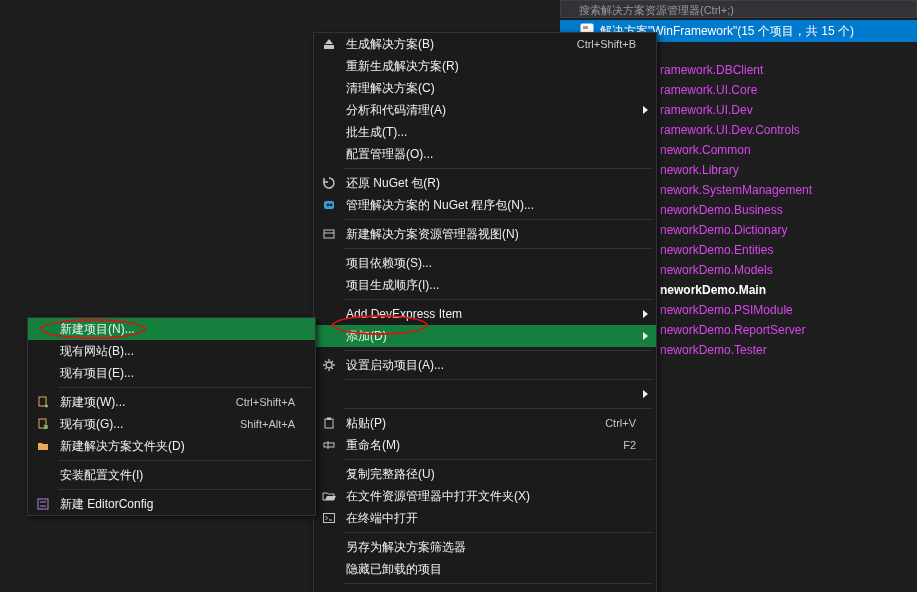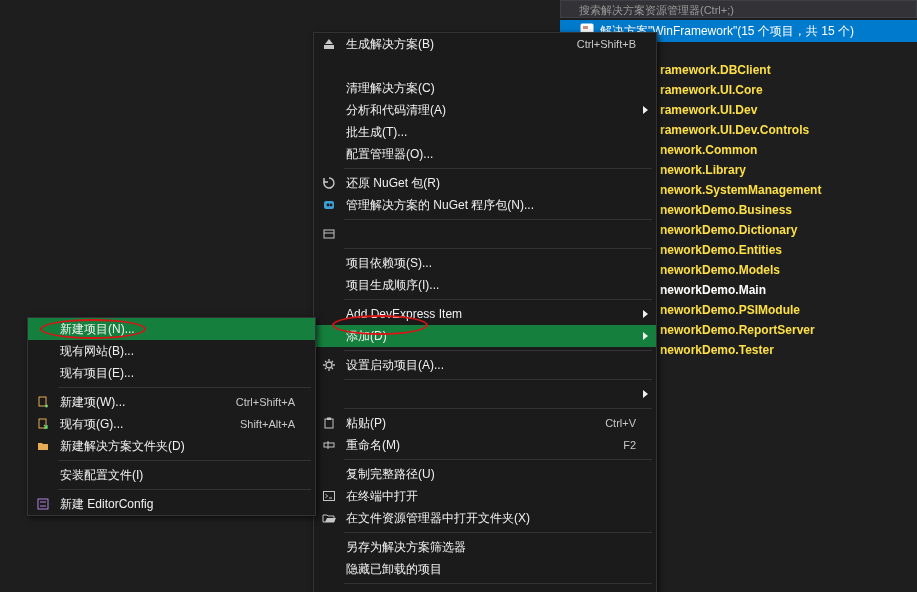--- a/index.html
+++ b/index.html
@@ -49,24 +49,23 @@
     
     .se-tree {
       position: absolute;
       left: 660px;
       top: 60px;
       width: 257px;
     }
     .se-tree .item {
       height: 20px;
       line-height: 20px;
-      color: #fde047;
+      color: #d946ef;
       font-size: 12px;
       white-space: nowrap;
-      font-weight: bold;
     }
     .se-tree .item.bold {
       font-weight: bold;
       color: #fff;
     }
 
     
     .ctx {
       position: absolute;
       background: #1b1b1c;
@@ -180,20 +179,21 @@
         <svg width="14" height="14" viewBox="0 0 14 14">
           <rect x="2" y="8" width="10" height="4" fill="#c5c5c5"></rect>
           <path d="M7 2 L11 7 L3 7 Z" fill="#c5c5c5"></path>
         </svg>
       </span>
       <span class="lbl">生成解决方案(B)</span>
       <span class="shortcut">Ctrl+Shift+B</span>
     </div>
     <div class="row">
       <span class="icon-slot"></span>
+      <span class="lbl">重新生成解决方案(R)</span>
     </div>
     <div class="row">
       <span class="icon-slot"></span>
       <span class="lbl">清理解决方案(C)</span>
     </div>
     <div class="row">
       <span class="icon-slot"></span>
       <span class="lbl">分析和代码清理(A)</span>
       <span class="arrow"></span>
     </div>
@@ -226,20 +226,21 @@
       <span class="lbl">管理解决方案的 NuGet 程序包(N)...</span>
     </div>
     <div class="sep"></div>
     <div class="row">
       <span class="icon-slot">
         <svg width="14" height="14" viewBox="0 0 14 14">
           <rect x="2" y="3" width="10" height="8" fill="none" stroke="#c5c5c5"></rect>
           <line x1="2" y1="6" x2="12" y2="6" stroke="#c5c5c5"></line>
         </svg>
       </span>
+      <span class="lbl">新建解决方案资源管理器视图(N)</span>
     </div>
     <div class="sep"></div>
     <div class="row">
       <span class="icon-slot"></span>
       <span class="lbl">项目依赖项(S)...</span>
     </div>
     <div class="row">
       <span class="icon-slot"></span>
       <span class="lbl">项目生成顺序(I)...</span>
     </div>
@@ -300,36 +301,36 @@
       <span class="shortcut">F2</span>
     </div>
     <div class="sep"></div>
     <div class="row">
       <span class="icon-slot"></span>
       <span class="lbl">复制完整路径(U)</span>
     </div>
     <div class="row">
       <span class="icon-slot">
         <svg width="14" height="14" viewBox="0 0 14 14">
+          <path d="M1 4 h4 l1 1 h6 v6 h-11 z" fill="none" stroke="#c5c5c5"></path>
+          <path d="M3 11 l2 -4 h9 l-2 4 z" fill="#c5c5c5"></path>
+        </svg>
+      </span>
+      <span class="lbl">在文件资源管理器中打开文件夹(X)</span>
+    </div>
+    <div class="row">
+      <span class="icon-slot">
+        <svg width="14" height="14" viewBox="0 0 14 14">
           <rect x="1.5" y="2.5" width="11" height="9" fill="none" stroke="#c5c5c5"></rect>
           <path d="M3.5 5 l2 2 l-2 2" fill="none" stroke="#c5c5c5"></path>
           <line x1="7" y1="9" x2="10" y2="9" stroke="#c5c5c5"></line>
         </svg>
       </span>
       <span class="lbl">在终端中打开</span>
     </div>
-    <div class="row">
-      <span class="icon-slot">
-        <svg width="14" height="14" viewBox="0 0 14 14">
-          <path d="M1 4 h4 l1 1 h6 v6 h-11 z" fill="none" stroke="#c5c5c5"></path>
-          <path d="M3 11 l2 -4 h9 l-2 4 z" fill="#c5c5c5"></path>
-        </svg>
-      </span>
-      <span class="lbl">在文件资源管理器中打开文件夹(X)</span>
-    </div>
     <div class="sep"></div>
     <div class="row">
       <span class="icon-slot"></span>
       <span class="lbl">另存为解决方案筛选器</span>
     </div>
     <div class="row">
       <span class="icon-slot"></span>
       <span class="lbl">隐藏已卸载的项目</span>
     </div>
     <div class="sep"></div>

